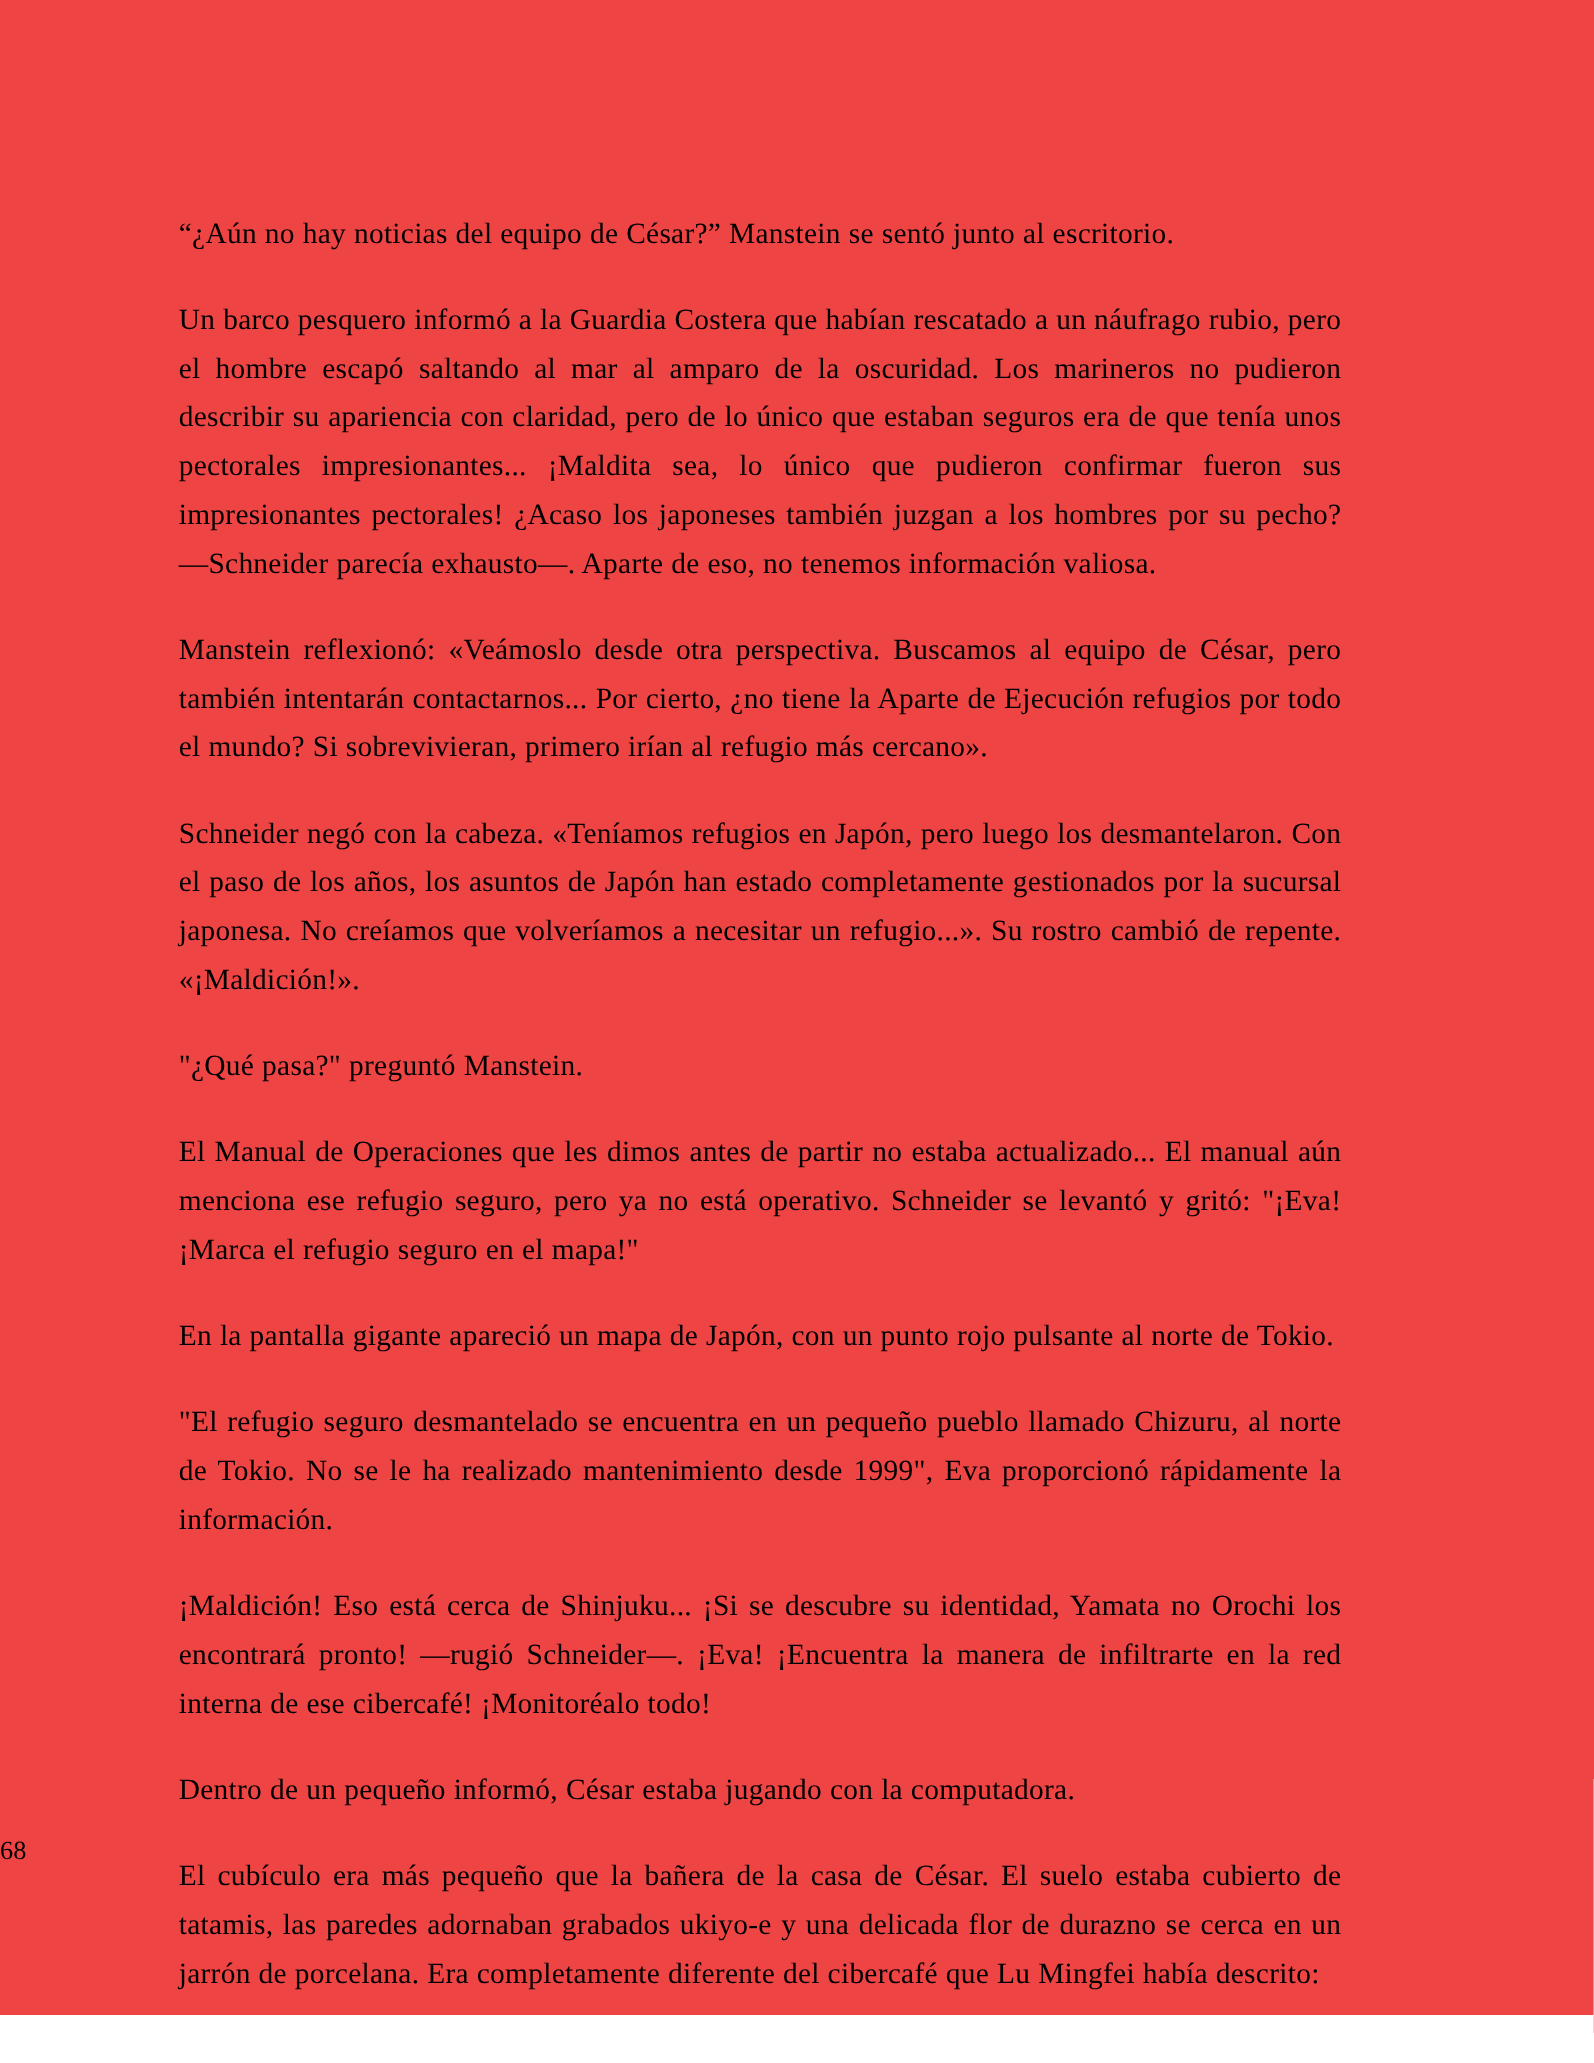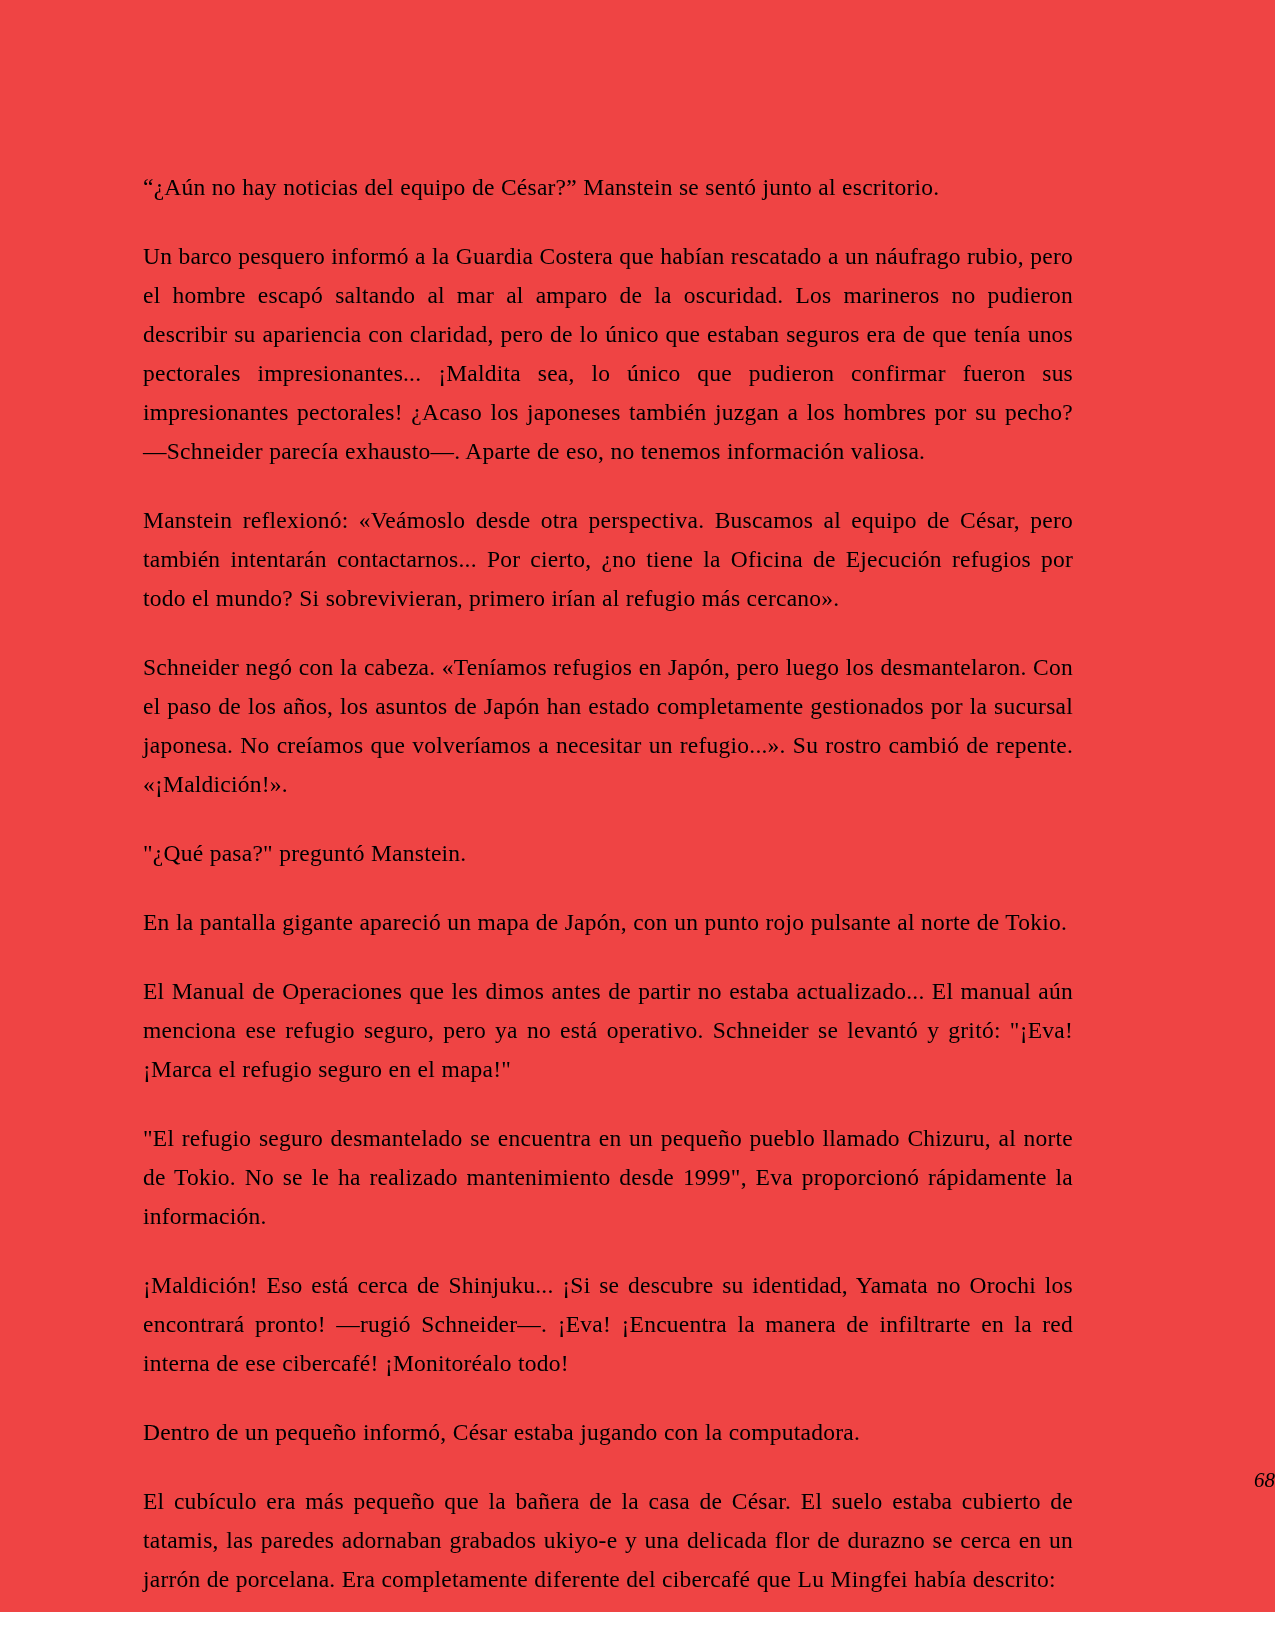--- a/index.html
+++ b/index.html
@@ -41,40 +41,39 @@
   }
   
   p.para.short {
     text-align: left;
   }
   .page-number {
     position: absolute;
     left: 0;
     right: 0;
     top: 1467px;
-    text-align: right;
+    text-align: left;
     font-size: 21px;
     line-height: 26px;
     font-family: "Liberation Serif", "DejaVu Serif", serif;
-    font-style: italic;
   }
 </style>
 </head>
 <body>
 
 <div class="page">
   <div class="content">
 
     <p class="para short">“¿Aún no hay noticias del equipo de César?” Manstein se sentó junto al escritorio.</p>
     <p class="para">Un barco pesquero informó a la Guardia Costera que habían rescatado a un náufrago rubio, pero el hombre escapó saltando al mar al amparo de la oscuridad. Los marineros no pudieron describir su apariencia con claridad, pero de lo único que estaban seguros era de que tenía unos pectorales impresionantes... ¡Maldita sea, lo único que pudieron confirmar fueron sus impresionantes pectorales! ¿Acaso los japoneses también juzgan a los hombres por su pecho? —Schneider parecía exhausto—. Aparte de eso, no tenemos información valiosa.</p>
-    <p class="para">Manstein reflexionó: «Veámoslo desde otra perspectiva. Buscamos al equipo de César, pero también intentarán contactarnos... Por cierto, ¿no tiene la Oficina de Ejecución refugios por todo el mundo? Si sobrevivieran, primero irían al refugio más cercano».</p>
+    <p class="para">Manstein reflexionó: «Veámoslo desde otra perspectiva. Buscamos al equipo de César, pero también intentarán contactarnos... Por cierto, ¿no tiene la Aparte de Ejecución refugios por todo el mundo? Si sobrevivieran, primero irían al refugio más cercano».</p>
     <p class="para">Schneider negó con la cabeza. «Teníamos refugios en Japón, pero luego los desmantelaron. Con el paso de los años, los asuntos de Japón han estado completamente gestionados por la sucursal japonesa. No creíamos que volveríamos a necesitar un refugio...». Su rostro cambió de repente. «¡Maldición!».</p>
     <p class="para short">"¿Qué pasa?" preguntó Manstein.</p>
+    <p class="para">El Manual de Operaciones que les dimos antes de partir no estaba actualizado... El manual aún menciona ese refugio seguro, pero ya no está operativo. Schneider se levantó y gritó: "¡Eva! ¡Marca el refugio seguro en el mapa!"</p>
     <p class="para short">En la pantalla gigante apareció un mapa de Japón, con un punto rojo pulsante al norte de Tokio.</p>
-    <p class="para">El Manual de Operaciones que les dimos antes de partir no estaba actualizado... El manual aún menciona ese refugio seguro, pero ya no está operativo. Schneider se levantó y gritó: "¡Eva! ¡Marca el refugio seguro en el mapa!"</p>
     <p class="para">"El refugio seguro desmantelado se encuentra en un pequeño pueblo llamado Chizuru, al norte de Tokio. No se le ha realizado mantenimiento desde 1999", Eva proporcionó rápidamente la información.</p>
     <p class="para">¡Maldición! Eso está cerca de Shinjuku... ¡Si se descubre su identidad, Yamata no Orochi los encontrará pronto! —rugió Schneider—. ¡Eva! ¡Encuentra la manera de infiltrarte en la red interna de ese cibercafé! ¡Monitoréalo todo!</p>
     <p class="para short">Dentro de un pequeño informó, César estaba jugando con la computadora.</p>
     <p class="para last">El cubículo era más pequeño que la bañera de la casa de César. El suelo estaba cubierto de tatamis, las paredes adornaban grabados ukiyo-e y una delicada flor de durazno se cerca en un jarrón de porcelana. Era completamente diferente del cibercafé que Lu Mingfei había descrito:</p>
 
   </div>
 
   <div class="page-number">68</div>
 </div>
 

